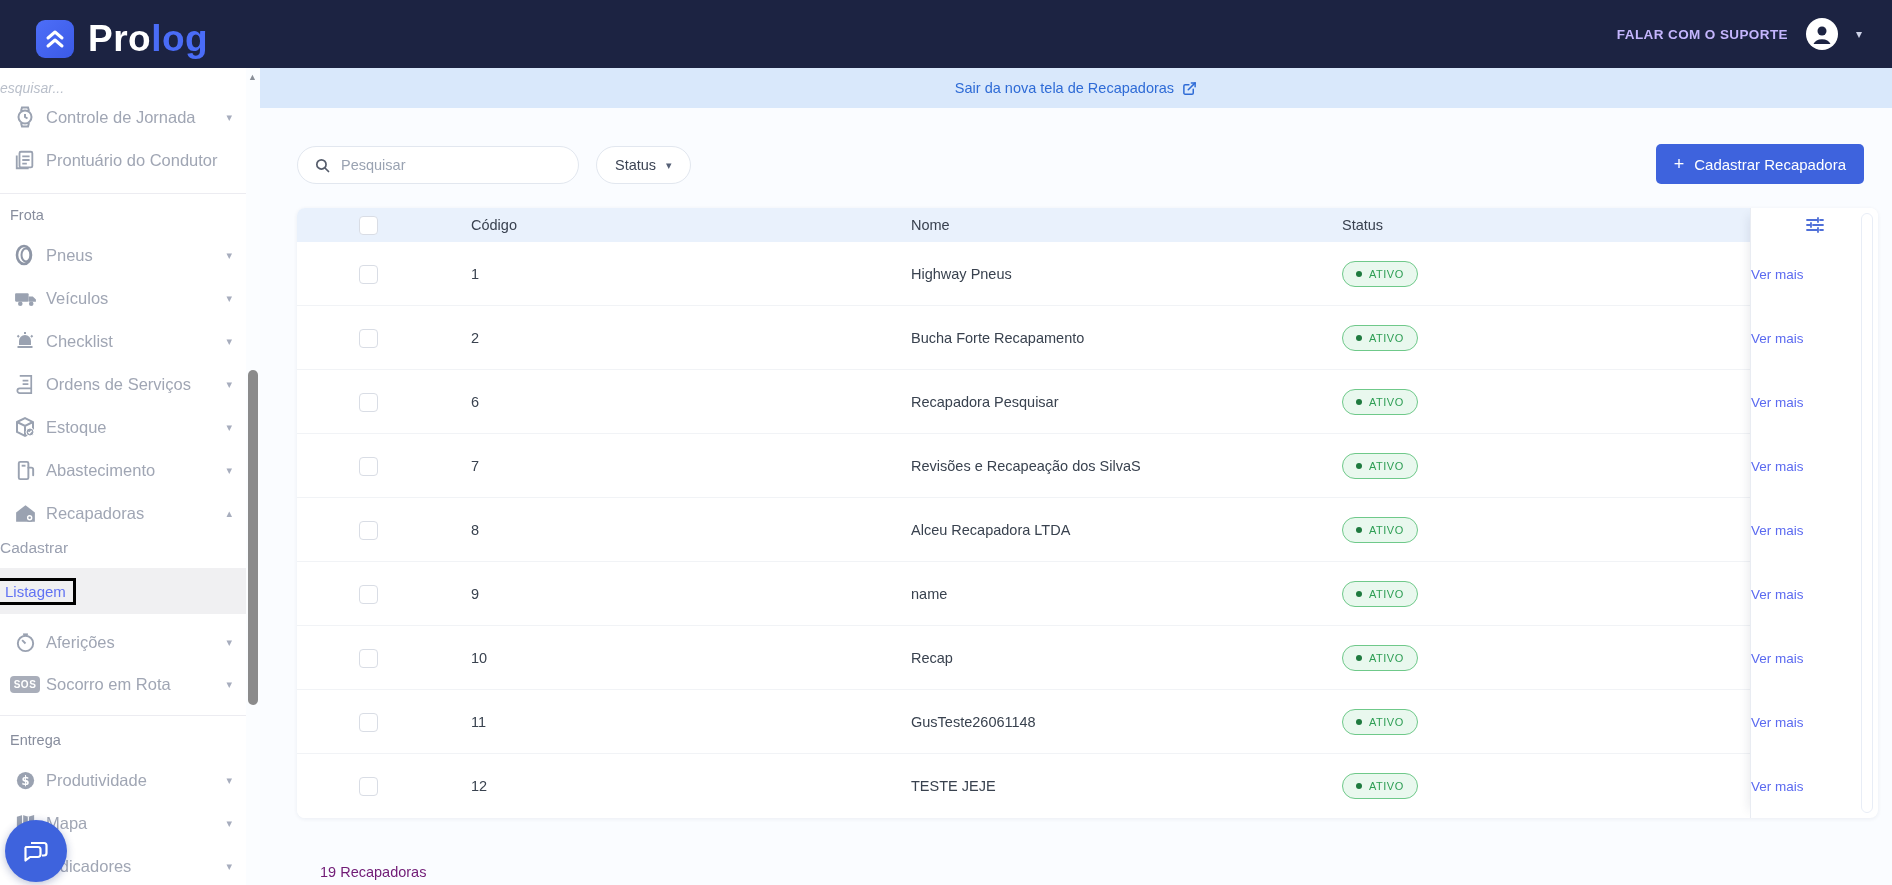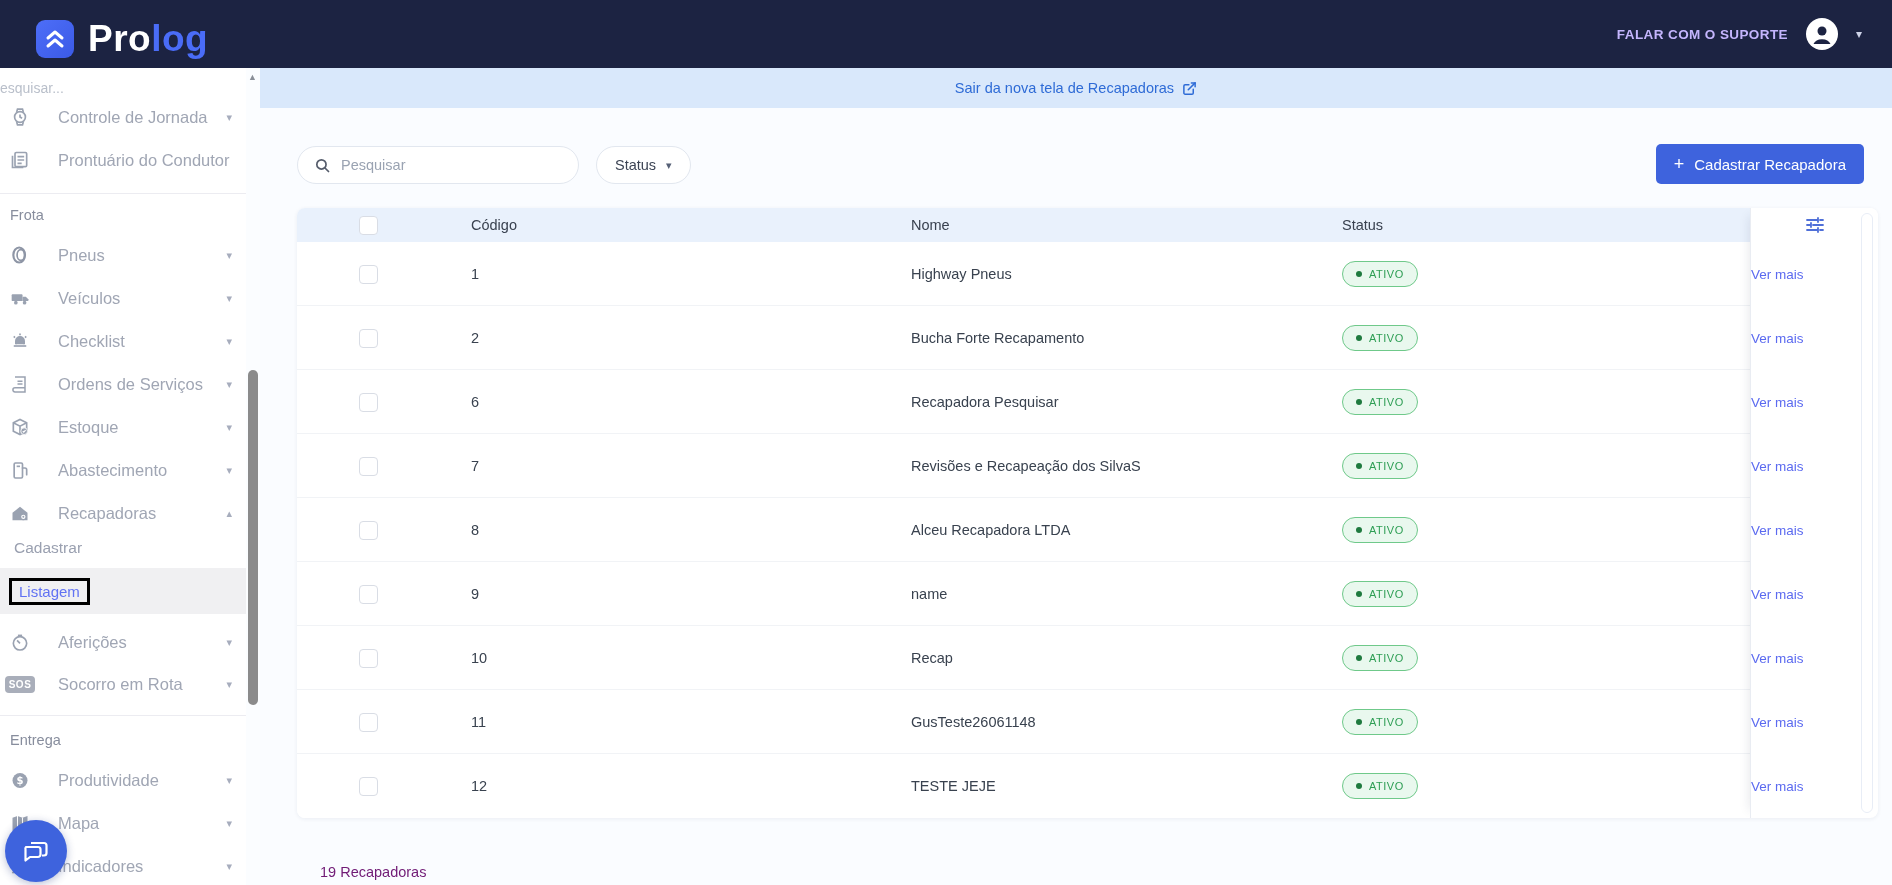--- a/index.html
+++ b/index.html
@@ -19,30 +19,30 @@
   .brand .b2 { color:#4a6cf7; }
   .topbar-right { margin-left:auto; display:flex; align-items:center; gap:18px; margin-right:30px; }
   .support-link { color:#c4b5fd; font-size:13.5px; font-weight:bold; letter-spacing:.4px; cursor:pointer; }
   .avatar { width:32px; height:32px; border-radius:50%; background:#ffffff;
     display:flex; align-items:center; justify-content:center; overflow:hidden; cursor:pointer; }
   .hdr-caret { color:#cdd3e8; font-size:12px; cursor:pointer; }
 
   
   .sidebar { position:absolute; left:0; top:68px; width:246px; bottom:0;
     background:#ffffff; z-index:20; }
-  .sb-search { position:absolute; left:0; top:12px; color:#b9bfca; font-size:14px; }
+  .sb-search { position:absolute; left:0; top:12px; color:#b9bfca; font-size:14px;font-style:italic; }
   .sb-item { position:absolute; left:0; width:246px; height:42px;
     display:flex; align-items:center; padding-left:10px; cursor:pointer; }
-  .sb-ico { width:20px; display:flex; justify-content:center; flex:none;text-align:center; }
-  .sb-label { color:#a0a6b4; font-size:16.5px; margin-left:28px; white-space:nowrap; }
+  .sb-ico { width:30px; display:flex; justify-content:center; flex:none;text-align:center; }
+  .sb-label { color:#a0a6b4; font-size:16.5px; margin-left:6px; white-space:nowrap; }
   .sb-caret { margin-left:auto; margin-right:14px; color:#a7adbd; font-size:11px; }
   .sb-section { position:absolute; left:10px; color:#878d9d; font-size:14.5px; }
   .sb-divider { position:absolute; left:0; width:246px; border-top:1px solid #ececf1; }
   .sb-sub { position:absolute; left:0; width:246px; height:40px; display:flex;
-    align-items:center; padding-left:14px; cursor:pointer; }
+    align-items:center; cursor:pointer; }
   .sb-sub-label { color:#9aa0b0; font-size:15.5px; }
   .sb-active { background:#f0f0f2; height:46px; }
   .sb-active-box { border:3px solid #000; padding:2px 7px; color:#6172f3; font-size:15px;
     margin-left:-5px; }
   .sos-chip { background:#a9aeba; color:#ffffff; font-size:10px; font-weight:bold;
     border-radius:4px; padding:3px 4px; letter-spacing:.5px; }
 
   
   .sb-gutter { position:absolute; left:246px; top:68px; width:14px; bottom:0;
     background:#fbfdff; z-index:21; }

